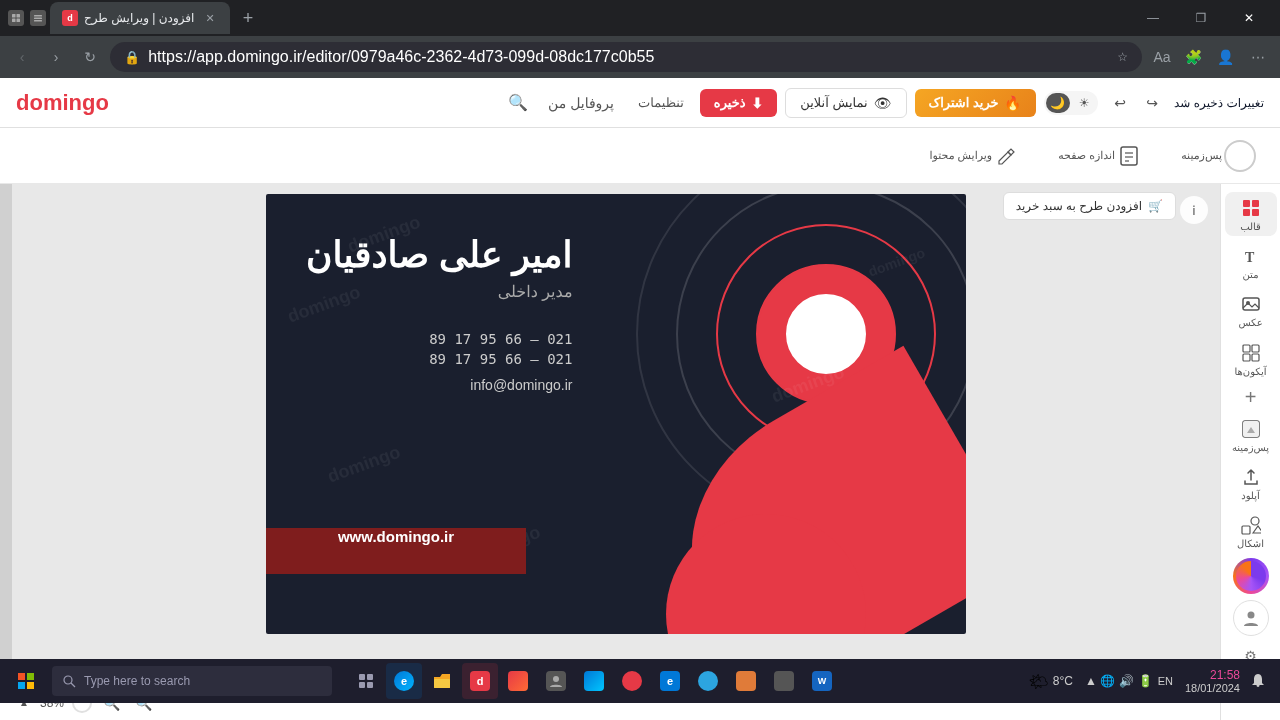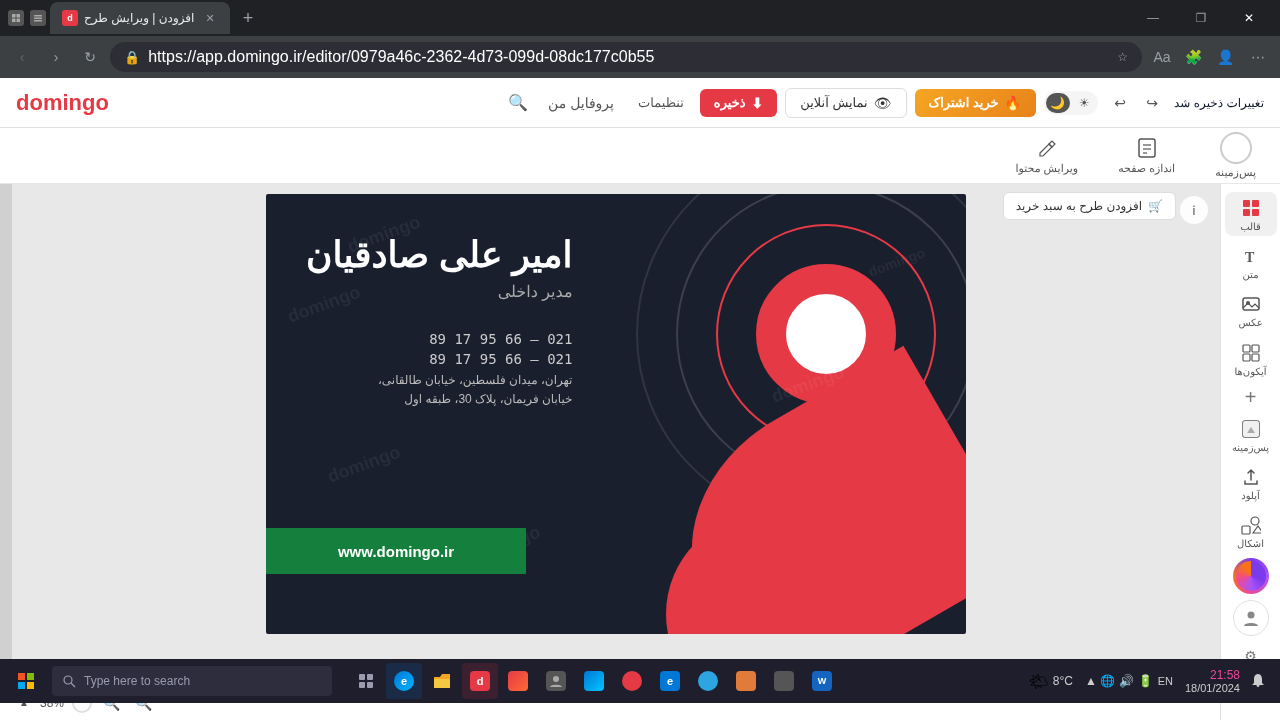--- a/index.html
+++ b/index.html
@@ -218,21 +218,21 @@
       background: #fff;
       border-bottom: 1px solid #e8e8e8;
       display: flex;
       align-items: center;
       padding: 0 16px;
       gap: 24px;
       direction: rtl;
     }
     .tool-item {
       display: flex;
-      flex-direction: column;
+      flex-direction: row;
       align-items: center;
       gap: 2px;
       cursor: pointer;
       padding: 4px 8px;
       border-radius: 6px;
     }
     .tool-icon {
       width: 24px; height: 24px;
       display: flex; align-items: center; justify-content: center;
       font-size: 16px;
@@ -390,23 +390,22 @@
       line-height: 1.6;
       max-width: 260px;
     }
 
     .card-website-bar {
       position: absolute;
       bottom: 60px;
       left: 0;
       width: 260px;
       height: 46px;
-      background: #15803d;
-      display: flex;
-      align-items: center;
+      background: #7f1d1d;
+      display: flex;
       justify-content: center;
     }
     .card-website {
       color: #fff;
       font-size: 15px;
       font-weight: bold;
     }
 
     
     .watermark {
@@ -790,24 +789,21 @@
       <div class="watermark" style="top:180px; right:120px; transform:rotate(-20deg);">domingo</div>
       <div class="watermark" style="top:260px; left:60px; transform:rotate(-20deg);">domingo</div>
       <div class="watermark" style="top:340px; left:200px; transform:rotate(-20deg);">domingo</div>
       <div class="watermark" style="top:60px; right:40px; transform:rotate(-20deg); font-size:14px;">domingo</div>
 
       <div class="card-text-area">
         <div class="card-name">امیر علی صادقیان</div>
         <div class="card-title">مدیر داخلی</div>
         <div class="card-phone">021 – 66 95 17 89</div>
         <div class="card-phone">021 – 66 95 17 89</div>
-        <div class="card-address">
-          <span>تهران، میدان فلسطین، خیابان طالقانی،</span><br>
-          <span>خیابان فریمان، پلاک 30، طبقه اول</span>
-        </div>
+        <div class="card-email">info@domingo.ir</div>
       </div>
 
       <div class="card-website-bar">
         <span class="card-website">www.domingo.ir</span>
       </div>
     </div>
 
     <div class="scroll-up-btn">▲</div>
 
     <div class="zoom-bar">

